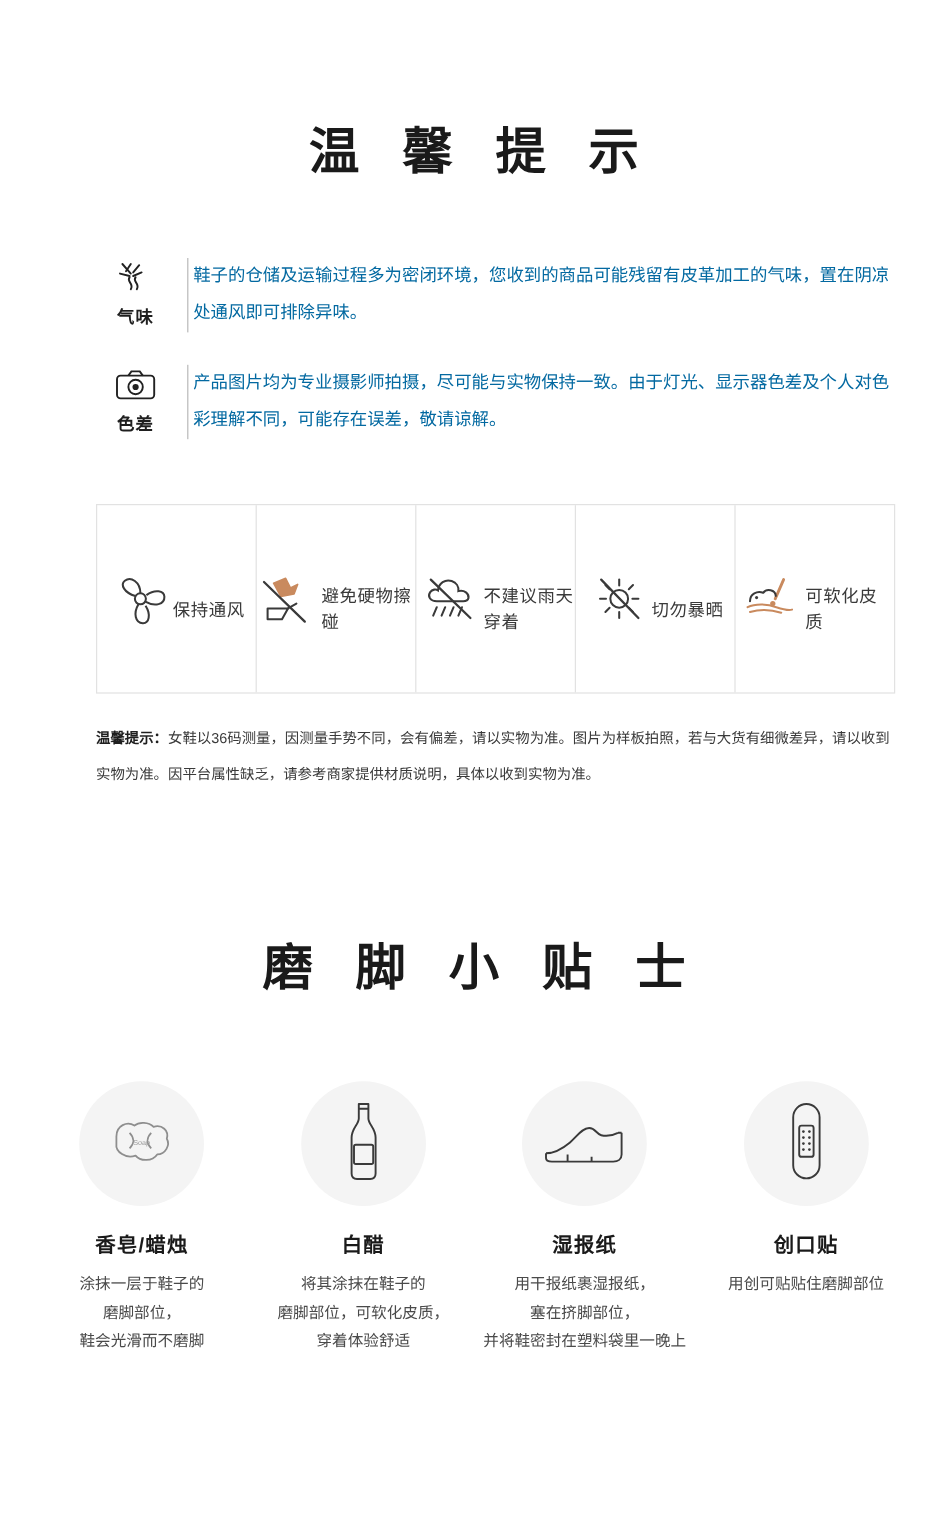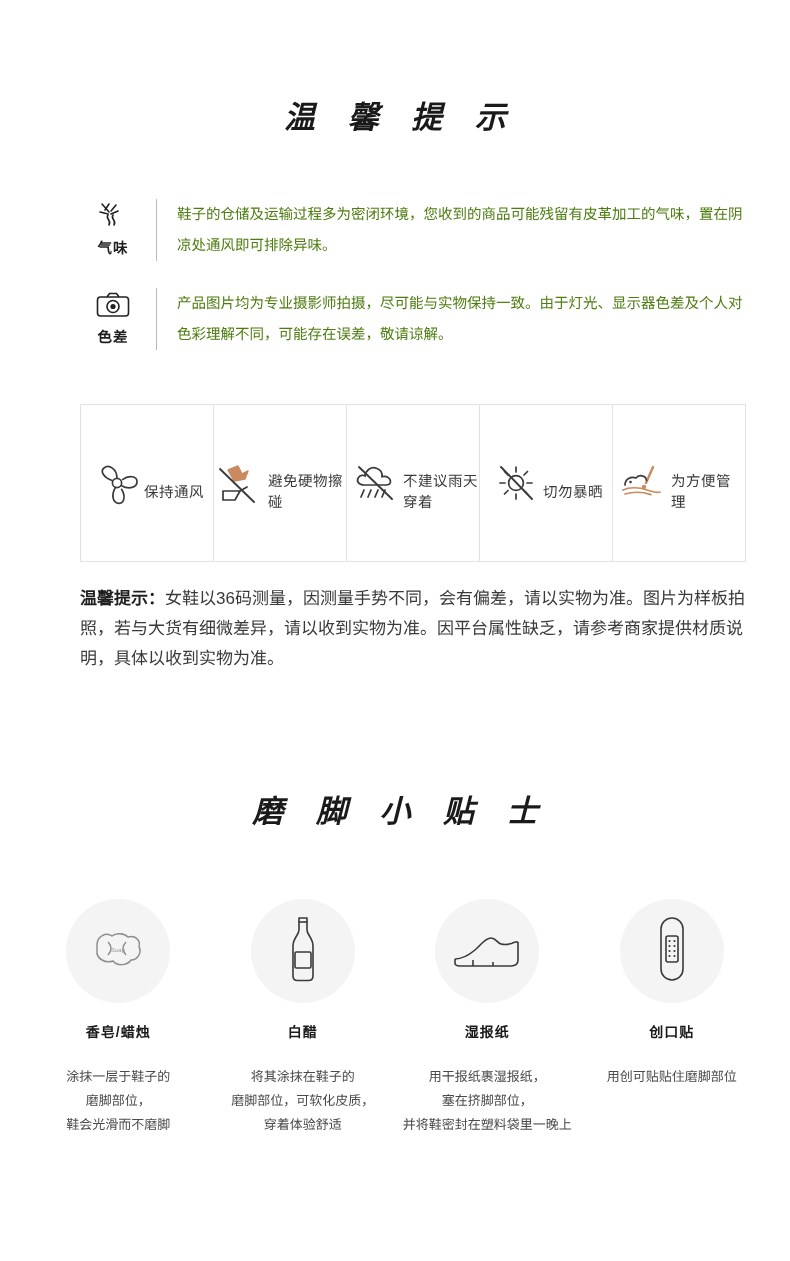--- a/index.html
+++ b/index.html
@@ -12,26 +12,25 @@
     height: 1261px;
     font-family: "Liberation Sans", "DejaVu Sans", sans-serif;
     color: #2b2b2b;
     position: relative;
     overflow: hidden;
   }
 
   
   .section-title {
     text-align: center;
-    font-size: 31px;
+    font-size: 42px;
     letter-spacing: 12px;
     font-weight: bold;
     color: #1a1a1a;
     text-indent: 12px;
-    font-style: italic;
   }
   #tips-title { margin-top: 92px; }
   #rub-title  { margin-top: 112px; }
 
   
   .notice-list {
     margin: 62px 0 0 0;
     padding: 0 44px 0 76px;
   }
   .notice-row {
@@ -56,25 +55,25 @@
   .notice-icon svg { display: block; }
   .notice-icon-label {
     font-size: 14.5px;
     font-weight: bold;
     color: #1f1f1f;
     margin-top: 3px;
     letter-spacing: 1px;
   }
   .notice-text {
     border-left: 1px solid #b9b9b9;
-    padding-left: 20px;
+    padding-left: 4px;
     margin-left: 6px;
     font-size: 14.5px;
     line-height: 31px;
-    color: #4d7c0f;
+    color: #0369a1;
     flex: 1;
     min-height: 58px;
   }
 
   
   .care-grid {
     margin: 22px 44px 0 80px;
     border: 1px solid #e2e2e2;
     display: flex;
     height: 158px;
@@ -98,21 +97,21 @@
   .care-label {
     margin-top: 14px;
     font-size: 14.5px;
     color: #3a3a3a;
     letter-spacing: .5px;
   }
 
   
   .footnote {
     margin: 22px 44px 0 80px;
-    font-size: 17px;
+    font-size: 12px;
     line-height: 30px;
     color: #3a3a3a;
   }
   .footnote .fn-strong { font-weight: bold; color: #1f1f1f; }
 
   
   .rub-grid {
     margin: 68px 26px 0 26px;
     display: flex;
   }
@@ -127,27 +126,27 @@
     width: 104px;
     height: 104px;
     border-radius: 50%;
     background: #f4f4f4;
     display: flex;
     align-items: center;
     justify-content: center;
   }
   .rub-name {
     margin-top: 18px;
-    font-size: 14px;
+    font-size: 17px;
     font-weight: bold;
     color: #1a1a1a;
     letter-spacing: 1px;
   }
   .rub-desc {
-    margin-top: 24px;
+    margin-top: 10px;
     font-size: 13px;
     line-height: 24px;
     color: #4a4a4a;
     white-space: pre-line;
   }
 </style>
 </head>
 <body>
 
 <div class="section-title" id="tips-title">温 馨 提 示</div>
@@ -267,21 +266,21 @@
         <g fill="none" stroke-linecap="round" stroke-linejoin="round">
           <path d="M40 10 L33 26" stroke="#c98a5e" stroke-width="2.4"></path>
           <circle cx="31" cy="30" r="2.2" fill="#c98a5e" stroke="none"></circle>
           <path d="M12 28 C 12 22, 18 19, 23 21 C 26 17, 33 18.5, 33.5 23.5" stroke="#3a3a3a" stroke-width="1.7"></path>
           <circle cx="17.5" cy="25" r="1.3" fill="#3a3a3a" stroke="none"></circle>
           <path d="M10 33 C 16 30, 26 30, 34 33 C 40 35, 44 36, 47 35" stroke="#c98a5e" stroke-width="1.7"></path>
           <path d="M12 37 C 20 34.6, 30 35, 38 37.6" stroke="#c98a5e" stroke-width="1.7"></path>
         </g>
       </svg>
     </div>
-    <div class="care-label">为方便管理</div>
+    <div class="care-label">可软化皮质</div>
   </div>
 </div>
 
 <div class="footnote">
   <span class="fn-strong">温馨提示：</span><span>女鞋以36码测量，因测量手势不同，会有偏差，请以实物为准。图片为样板拍照，若与大货有细微差异，请以收到实物为准。因平台属性缺乏，请参考商家提供材质说明，具体以收到实物为准。</span>
 </div>
 
 <div class="section-title" id="rub-title">磨 脚 小 贴 士</div>
 
 <div class="rub-grid">

